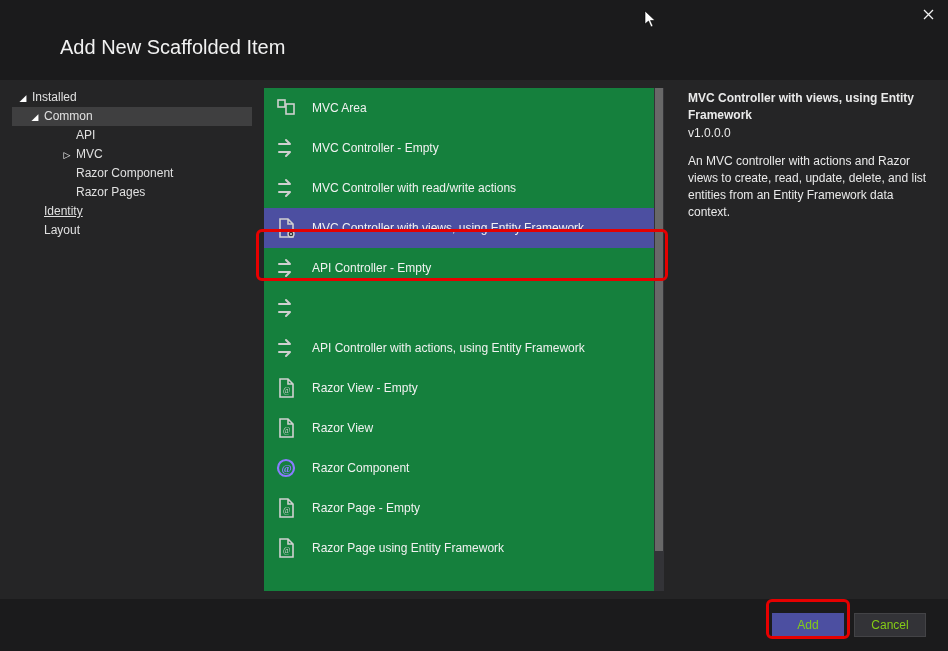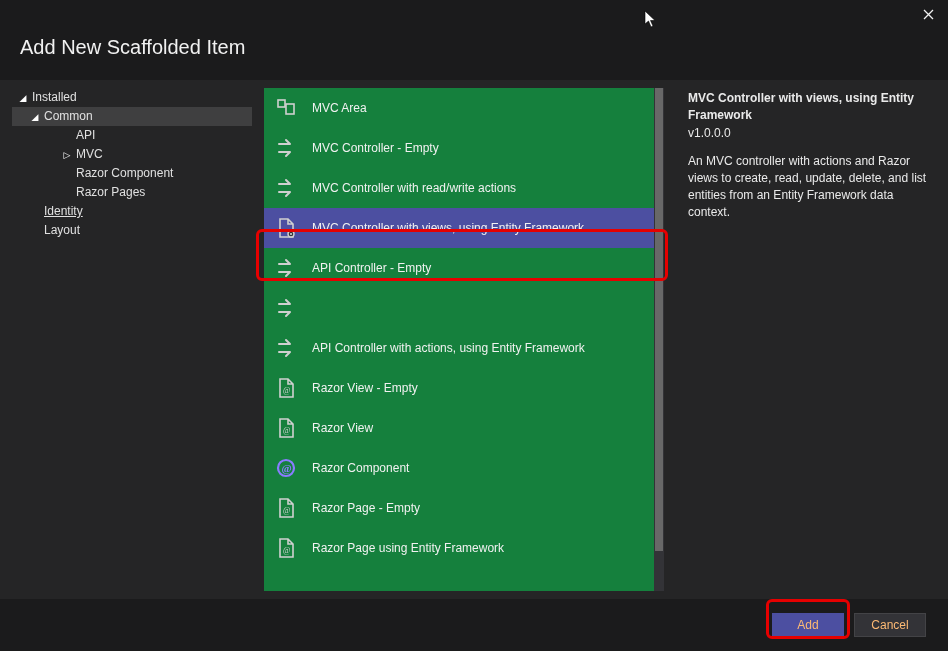--- a/index.html
+++ b/index.html
@@ -15,20 +15,21 @@
   .title-bar {
     height: 70px;
     padding: 36px 0 0 20px;
     position: relative;
     background: #1b1b1c;
   }
   .title-bar h1 {
     font-size: 20px;
     font-weight: 400;
     color: #f1f1f1;
+    margin-left: 40px;
   }
   .close-btn {
     position: absolute;
     top: 6px; right: 6px;
     width: 28px; height: 20px;
     text-align: center;
     line-height: 18px;
     color: #ddd;
     font-size: 14px;
     cursor: pointer;
@@ -101,21 +102,21 @@
     left: 0; right: 0; bottom: 0; height: 52px;
     background: #1b1b1c;
     display: flex;
     justify-content: flex-end;
     align-items: center;
     padding-right: 22px;
   }
   .vsbtn {
     width: 72px; height: 24px;
     background: #333337;
-    color: #fdba74;
+    color: #84cc16;
     border: 1px solid #434346;
     font-size: 12px;
     margin-left: 10px;
     cursor: pointer;
     text-align:center; line-height:22px;
   }
   .vsbtn.primary {
     background: #4c4fa1;
     border-color: #4c4fa1;
   }

